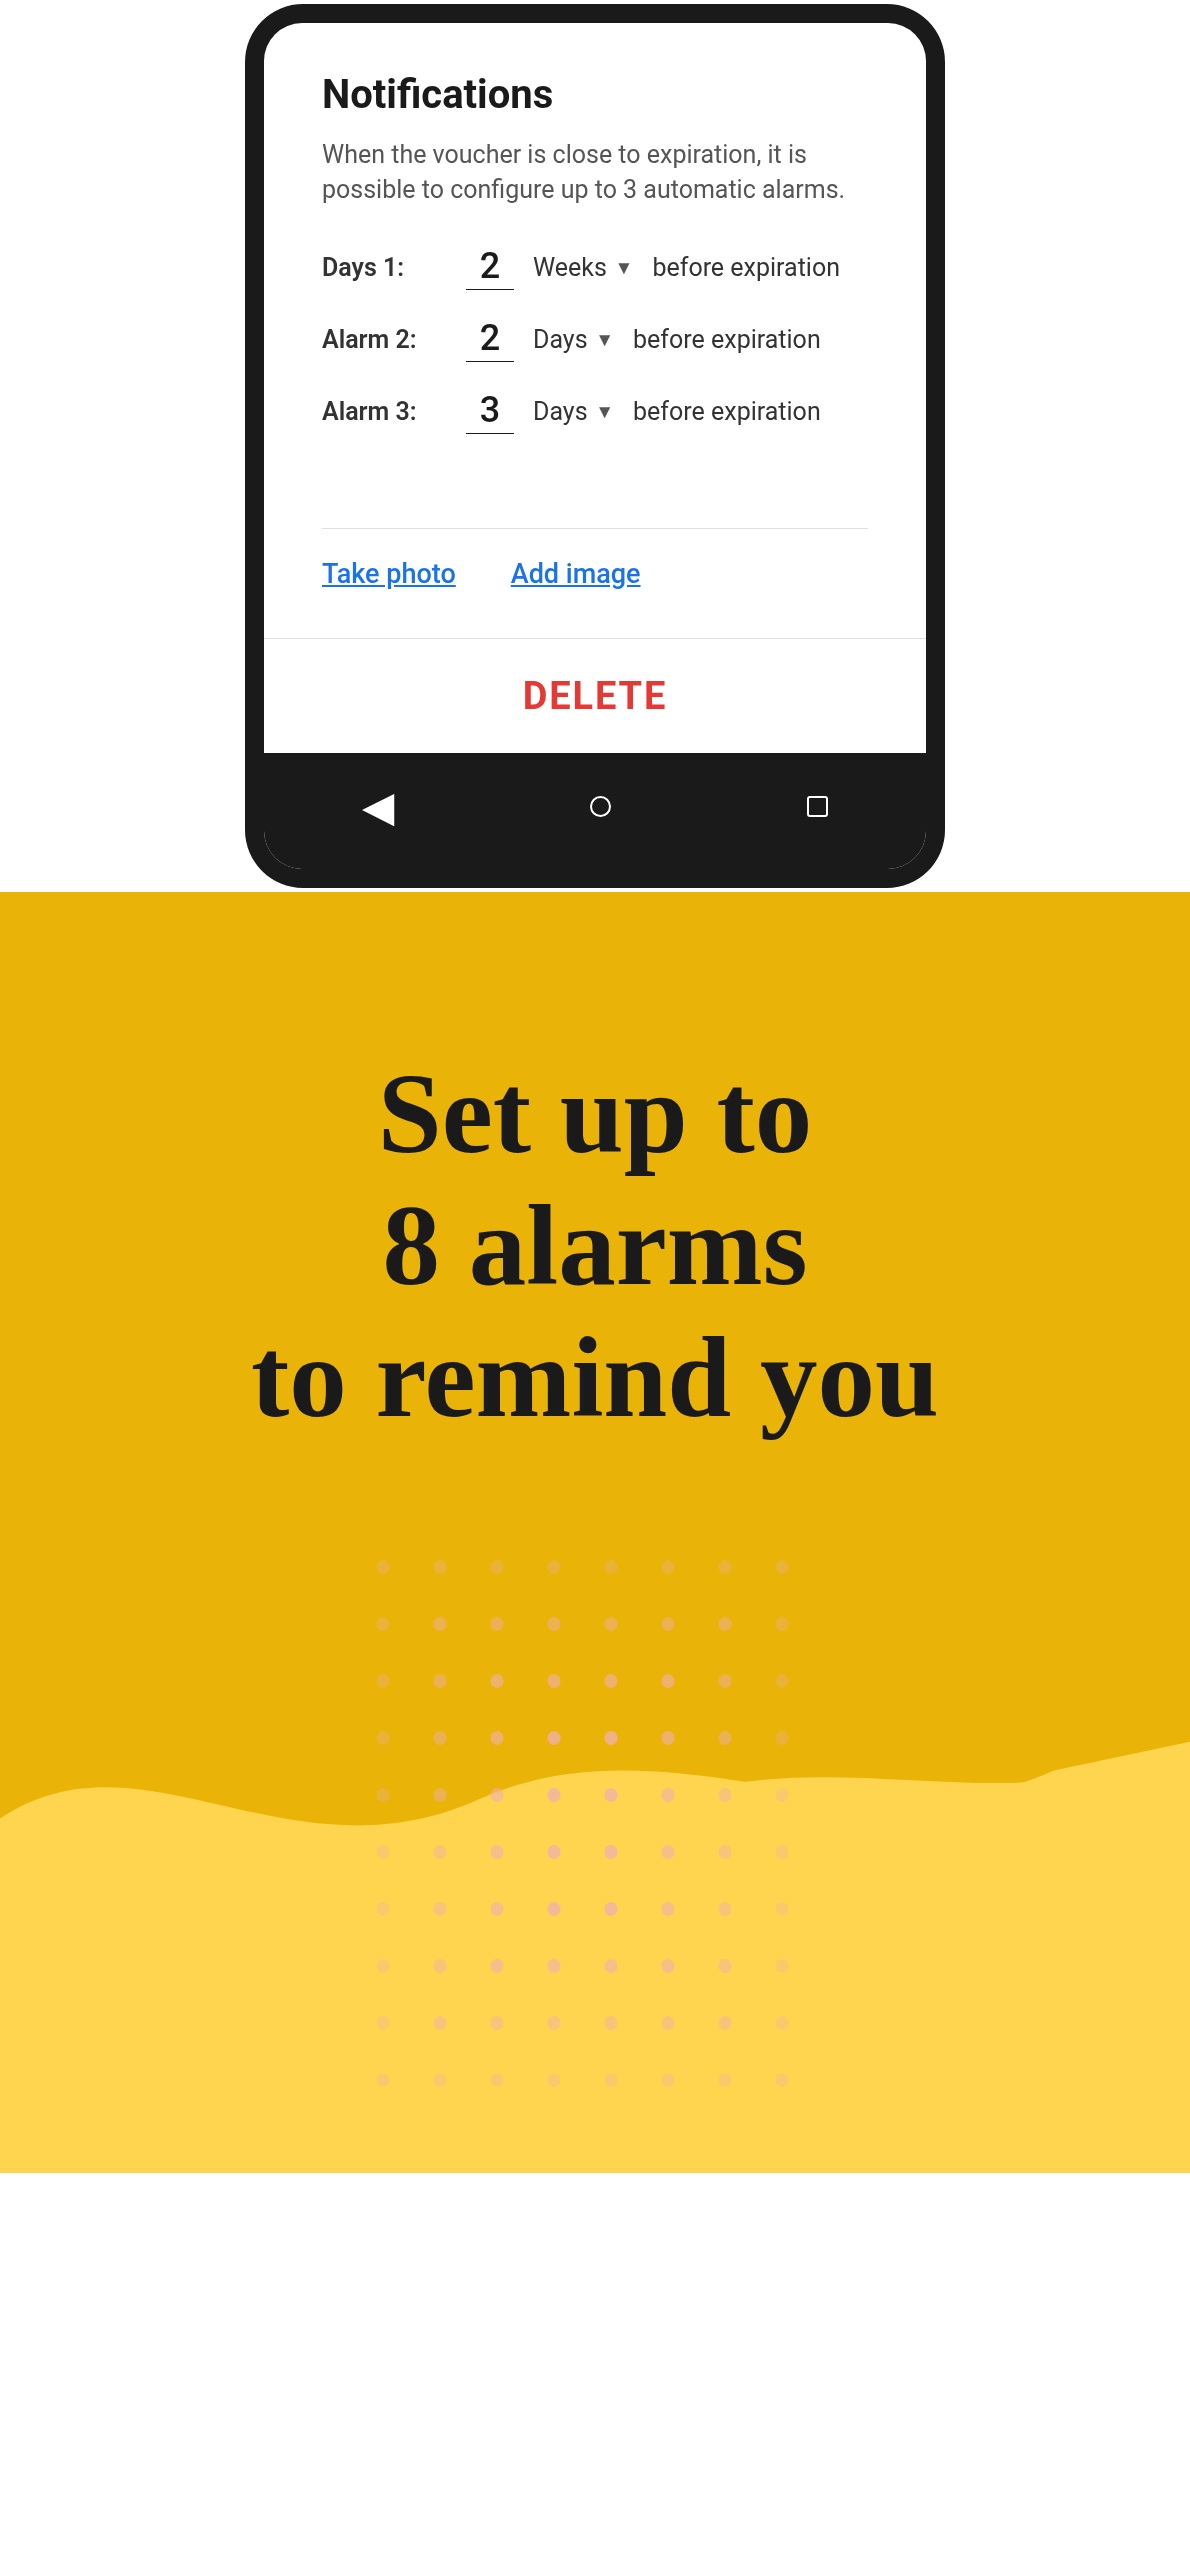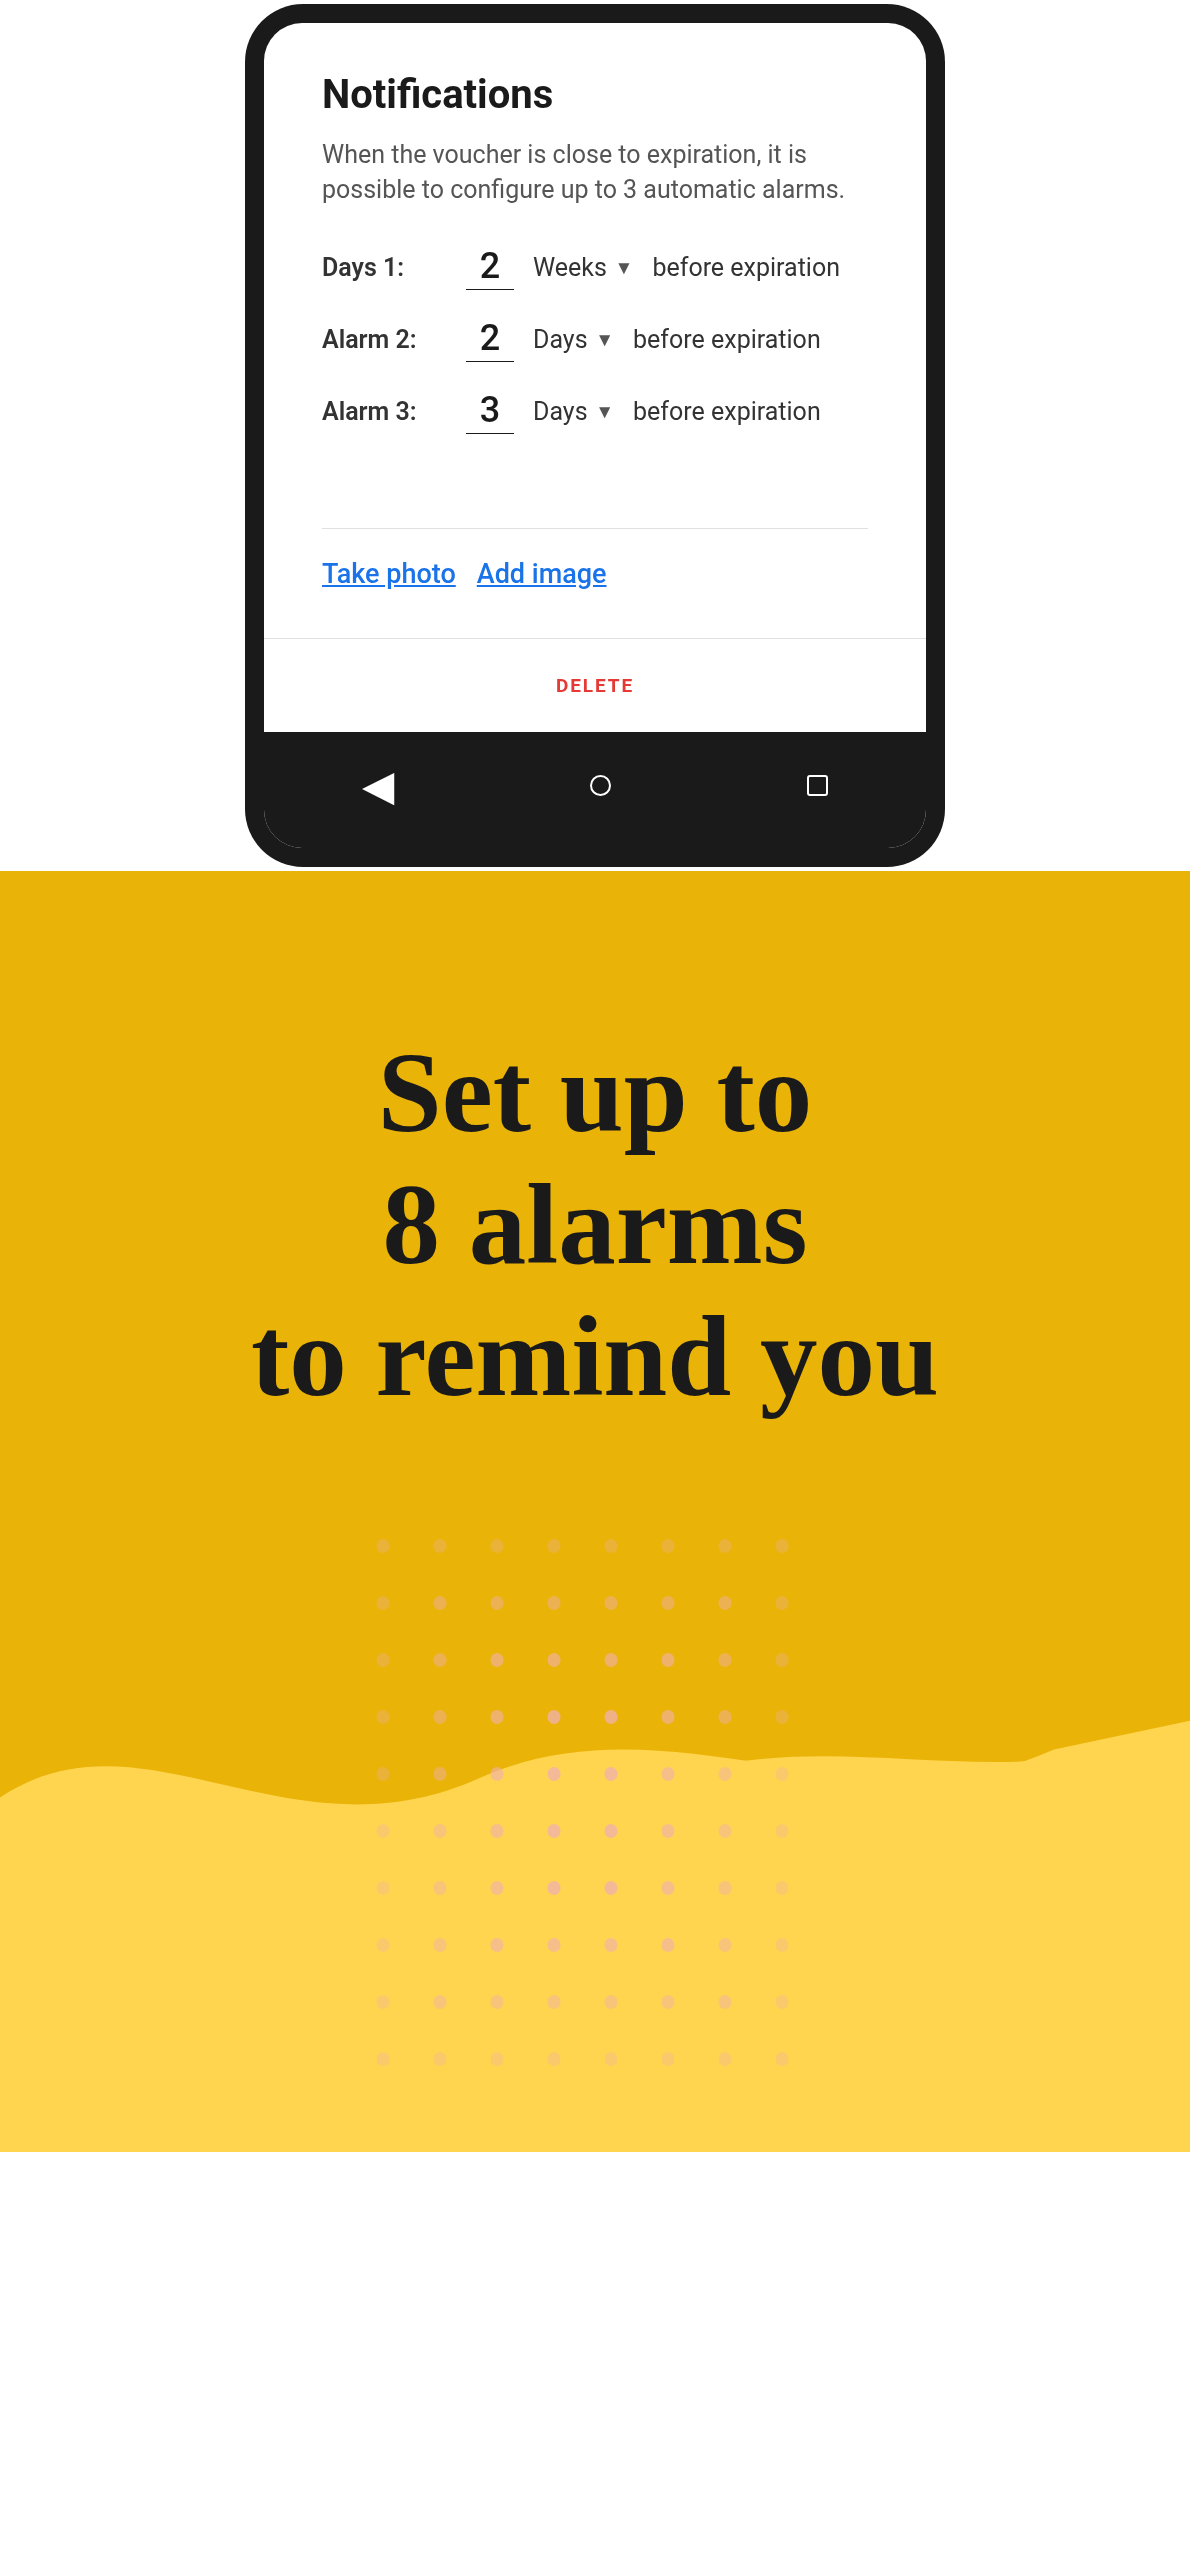--- a/index.html
+++ b/index.html
@@ -111,42 +111,42 @@
 
     .picture-title {
       font-size: 40px;
       font-weight: 700;
       color: #1a1a1a;
       margin-bottom: 23px;
     }
 
     .picture-buttons {
       display: flex;
-      gap: 21px;
+      gap: 55px;
       margin-bottom: 48px;
     }
 
     .picture-btn {
       font-size: 27px;
       color: #1a73e8;
       text-decoration: underline;
       cursor: pointer;
       font-weight: 500;
     }
 
     
     .delete-bar {
       background: #ffffff;
       border-top: 1px solid #e0e0e0;
       padding: 35px 0;
       text-align: center;
     }
 
     .delete-text {
-      font-size: 19px;
+      font-size: 38px;
       font-weight: 700;
       color: #e53935;
       letter-spacing: 1.9px;
     }
 
     
     .phone-nav {
       background: #1a1a1a;
       padding: 29px 0 38px 0;
       display: flex;

